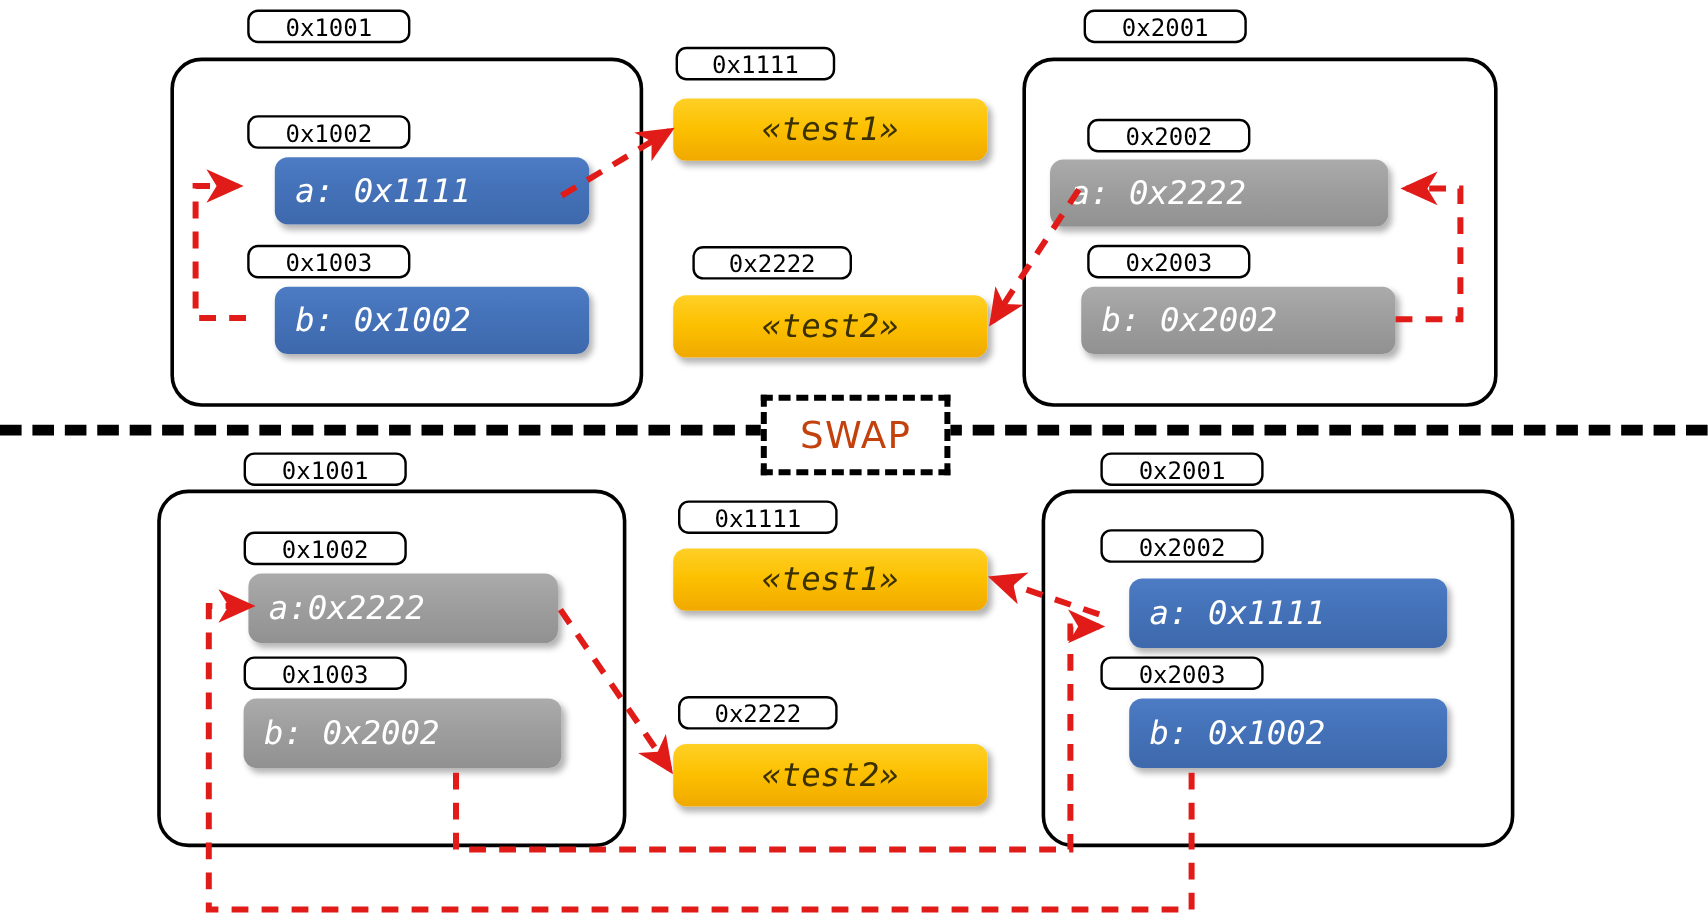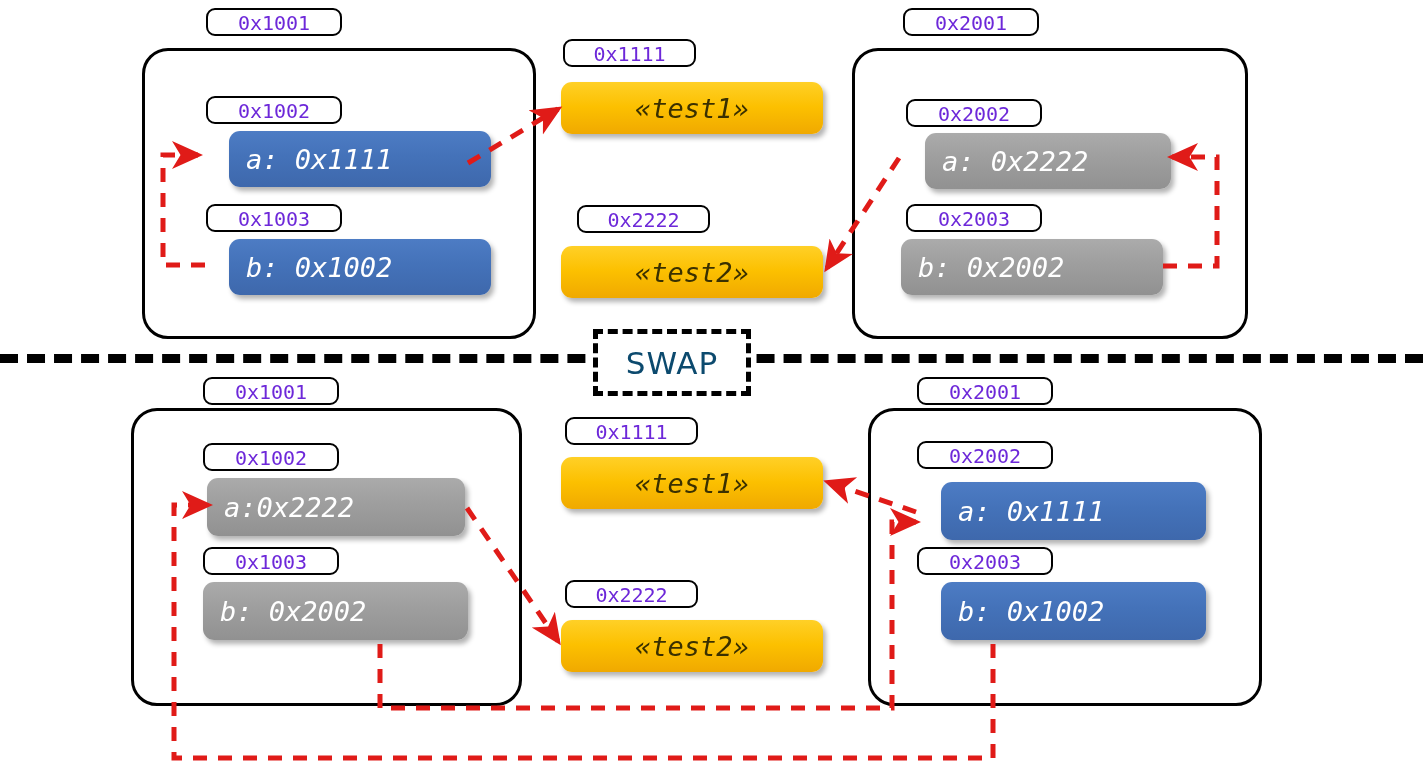--- a/index.html
+++ b/index.html
@@ -8,40 +8,40 @@
   #stage{position:absolute;left:0;top:0;width:1423px;height:767px;}
 
   
   #arrows{position:absolute;left:0;top:0;width:1423px;height:767px;z-index:5;pointer-events:none;}
 
   
   .panel{position:absolute;border:3px solid #000;border-radius:26px;background:#fff;z-index:2;}
 
   
   .addr{position:absolute;border:2.5px solid #000;border-radius:9px;background:#fff;
-         height:28px;line-height:27px;text-align:center;font-size:20px;color:#6d28d9;
+         height:28px;line-height:27px;text-align:center;font-size:20px;color:#000000;
          letter-spacing:0px;z-index:6;padding:0 8px;box-sizing:border-box;}
 
   
   .cell{position:absolute;border-radius:11px;z-index:4;
         display:flex;align-items:center;box-sizing:border-box;padding-left:17px;
         font-size:27px;color:#ffffff;white-space:pre;
         box-shadow:3px 4px 5px rgba(0,0,0,.30);font-style:italic;}
   .cell.blue{background:linear-gradient(180deg,#4d7cc4 0%,#4472b9 45%,#3e68ac 100%);margin-left:25px;}
   .cell.gray{background:linear-gradient(180deg,#ababab 0%,#9e9e9e 45%,#919191 100%);}
   .cell.yellow{background:linear-gradient(180deg,#ffd027 0%,#fcc000 48%,#f0a900 100%);
                color:#3a3000;justify-content:center;padding-left:0;font-size:27px;}
 
   
   .divider{position:absolute;left:0;top:354px;width:1423px;height:0;border-top:9px dashed #000;z-index:1;}
-  .swapbox{position:absolute;left:593px;top:329px;width:148px;height:57px;
+  .swapbox{position:absolute;left:634px;top:329px;width:148px;height:57px;
            border:5px dashed #000;background:#fff;z-index:3;
            display:flex;align-items:center;justify-content:center;
            font-family:"DejaVu Sans","Liberation Sans",sans-serif;
-           font-size:31px;color:#0c4a6e;letter-spacing:1px;}
+           font-size:31px;color:#c2410c;letter-spacing:1px;}
 </style>
 </head>
 <body>
 
 <div id="stage">
 
   <svg id="arrows" viewBox="0 0 1423 767">
     <defs>
       <marker id="ah" markerWidth="7" markerHeight="7" refX="5.2" refY="3.0" orient="auto" markerUnits="strokeWidth">
         <path d="M0,0.2 L6.2,3.0 L0,5.8 L1.7,3.0 Z" fill="#e01b18"></path>
@@ -82,21 +82,21 @@
   <div class="addr" style="left:563px;top:39px;width:133px;">0x1111</div>
   <div class="cell yellow" style="left:561px;top:82px;width:262px;height:52px;">«test1»</div>
 
   <div class="addr" style="left:577px;top:205px;width:133px;">0x2222</div>
   <div class="cell yellow" style="left:561px;top:246px;width:262px;height:52px;">«test2»</div>
 
   <div class="panel" style="left:852px;top:48px;width:390px;height:285px;"></div>
   <div class="addr" style="left:903px;top:8px;width:136px;">0x2001</div>
 
   <div class="addr" style="left:906px;top:99px;width:136px;">0x2002</div>
-  <div class="cell gray" style="left:925px;top:133px;width:246px;height:56px;">a: 0x2222</div>
+  <div class="cell gray" style="left:875px;top:133px;width:282px;height:56px;">a: 0x2222</div>
 
   <div class="addr" style="left:906px;top:204px;width:136px;">0x2003</div>
   <div class="cell gray" style="left:901px;top:239px;width:262px;height:56px;">b: 0x2002</div>
 
   <div class="panel" style="left:131px;top:408px;width:385px;height:292px;"></div>
   <div class="addr" style="left:203px;top:377px;width:136px;">0x1001</div>
 
   <div class="addr" style="left:203px;top:443px;width:136px;">0x1002</div>
   <div class="cell gray" style="left:207px;top:478px;width:258px;height:58px;">a:0x2222</div>
 

